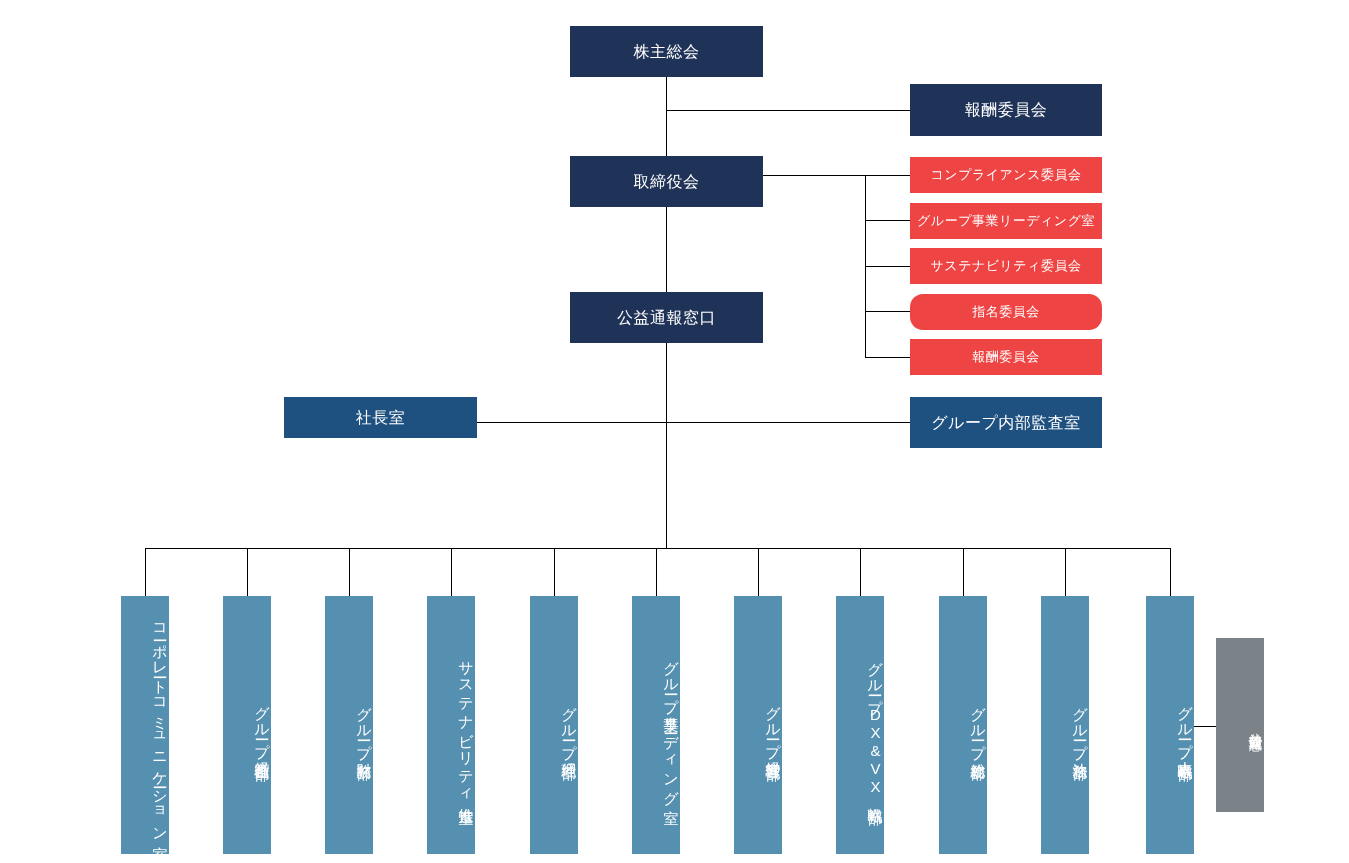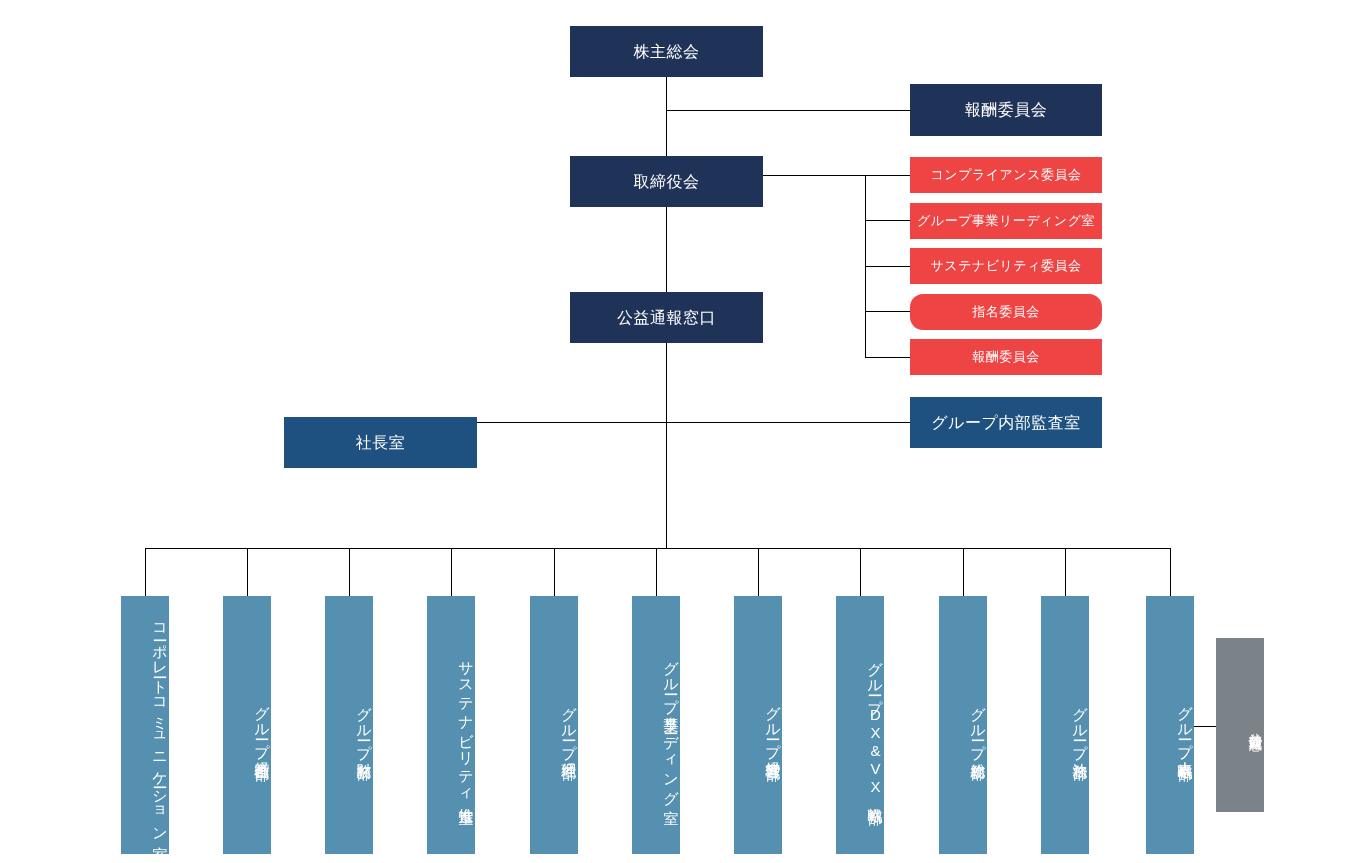--- a/index.html
+++ b/index.html
@@ -119,21 +119,21 @@
   <div class="node blue htext small" style="left:910px; top:203px; width:192px; height:36px;">グループ事業リーディング室</div>
 
   <div class="node blue htext small" style="left:882px; top:248px; width:192px; height:36px;margin-left:28px;">サステナビリティ委員会</div>
 
   <div class="node blue htext small" style="left:910px; top:294px; width:192px; height:36px;border-radius:13px;">指名委員会</div>
 
   <div class="node blue htext small" style="left:910px; top:339px; width:192px; height:36px;">報酬委員会</div>
 
   <div class="node navy htext" style="left:570px; top:292px; width:193px; height:51px;">公益通報窓口</div>
 
-  <div class="node midblue htext" style="left:284px; top:397px; width:193px; height:51px;margin-top:20px;">社長室</div>
+  <div class="node midblue htext" style="left:284px; top:397px; width:193px; height:41px;">社長室</div>
 
   <div class="node midblue htext" style="left:910px; top:397px; width:192px; height:51px;">グループ内部監査室</div>
 
   <div class="node dept vtext" style="left:121px; top:596px; width:48px; height:258px;">コーポレートコミュニケーション室</div>
 
   <div class="node dept vtext" style="left:223px; top:596px; width:48px; height:258px;">グループ経営企画部</div>
 
   <div class="node dept vtext" style="left:325px; top:596px; width:48px; height:258px;">グループ財務部</div>
 
   <div class="node dept vtext" style="left:427px; top:596px; width:48px; height:258px;">サステナビリティ推進室</div>

